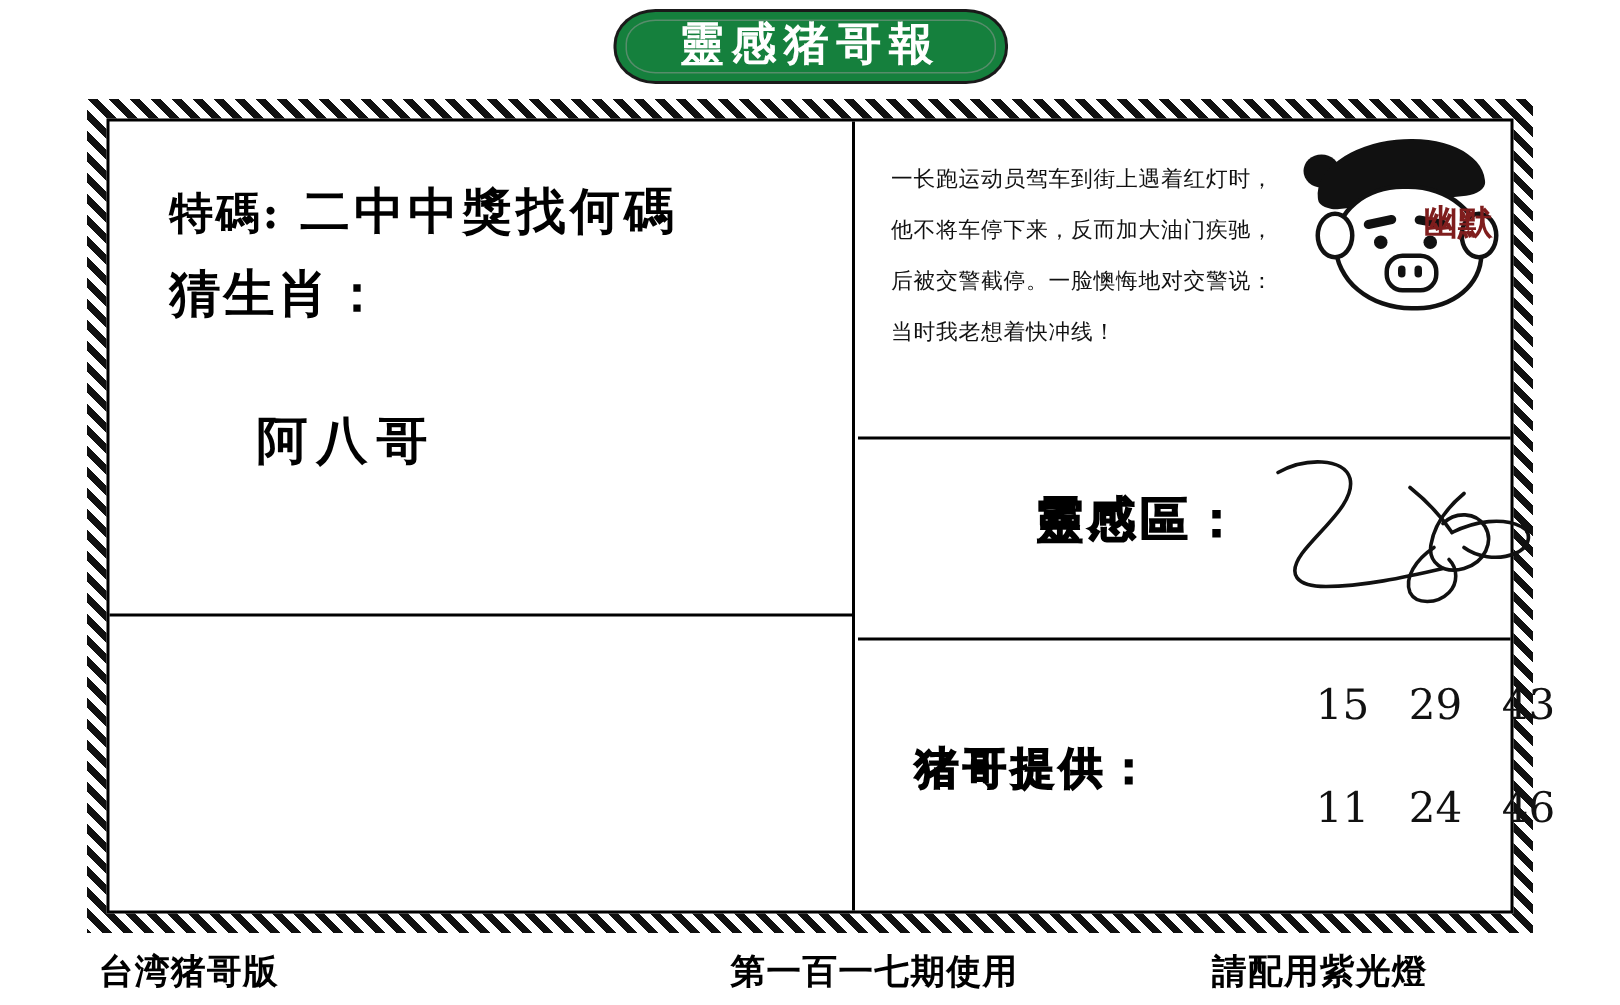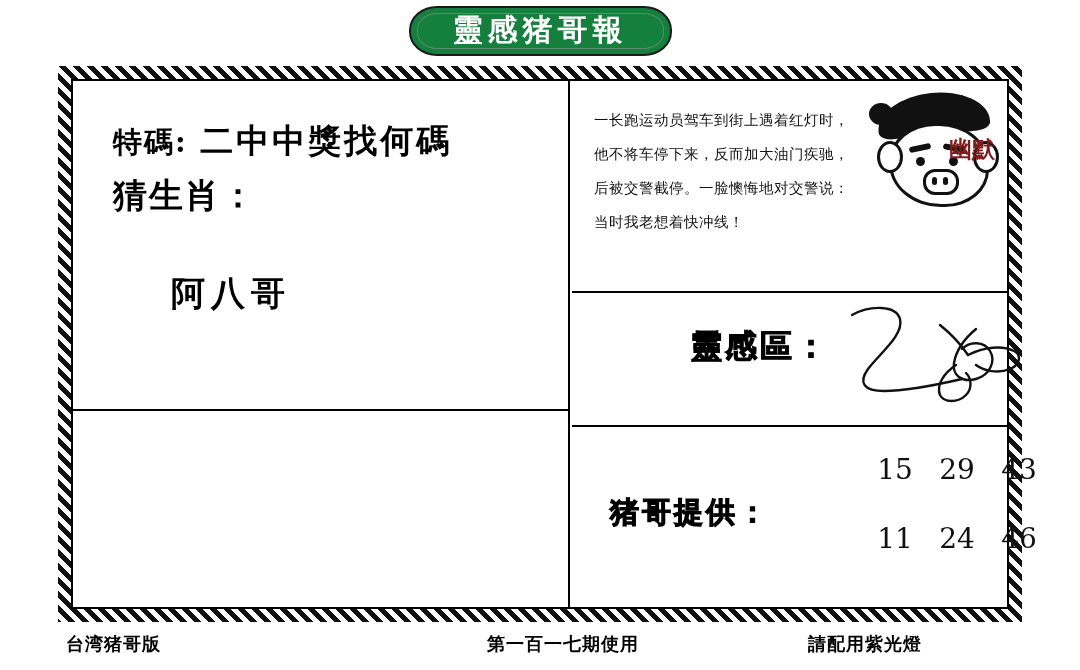--- a/index.html
+++ b/index.html
@@ -327,21 +327,21 @@
   .numbers .nrow span { width: 46px; text-align: center; }
 
   
   .footer {
     position: absolute;
     left: 0; top: 626px;
     width: 982px;
     height: 40px;
     font-family: "DejaVu Serif", serif;
     font-weight: bold;
-    font-size: 18px;
+    font-size: 23px;
     letter-spacing: 1px;
   }
   .footer .f-left  { position: absolute; left: 66px; top: 6px; }
   .footer .f-mid   { position: absolute; left: 487px; top: 6px; }
   .footer .f-right { position: absolute; left: 808px; top: 6px; }
 </style>
 </head>
 <body>
 
 <div class="banner-wrap">

